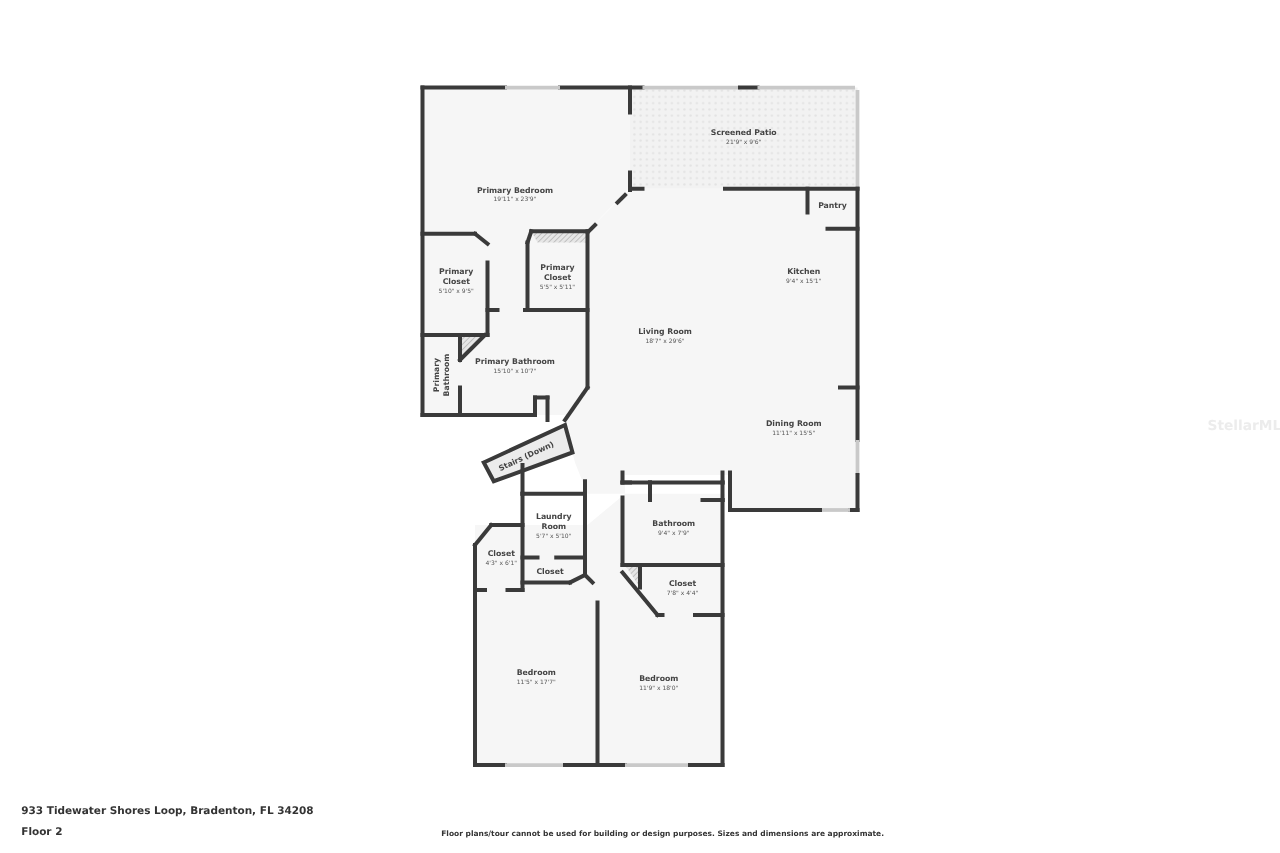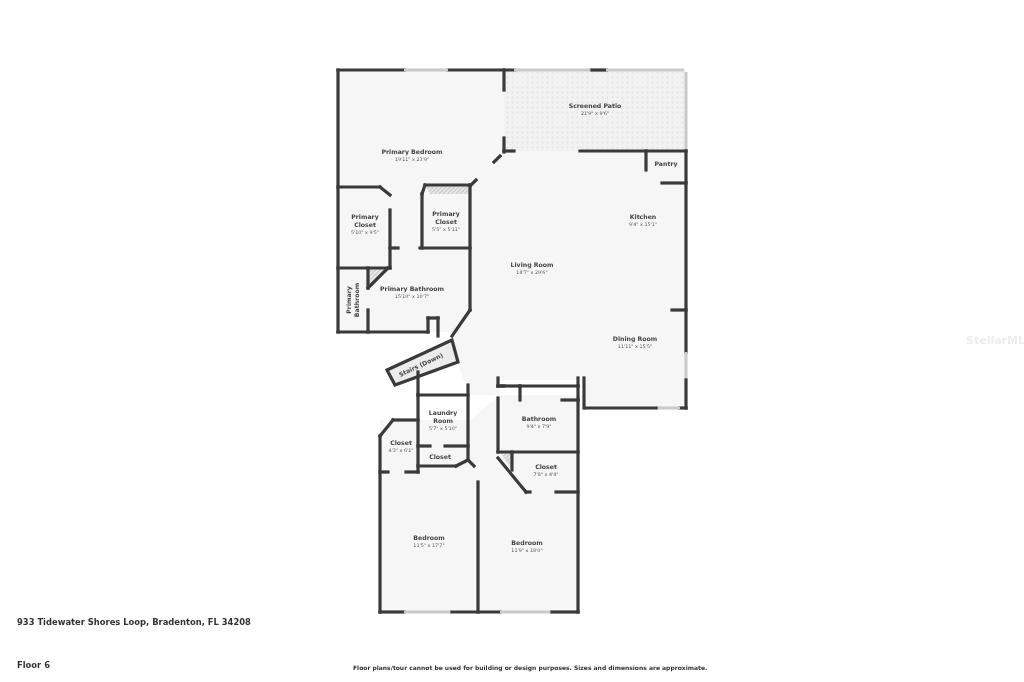--- a/index.html
+++ b/index.html
@@ -3,21 +3,21 @@
 <meta charset="utf-8">
 <style>
   html, body { margin: 0; padding: 0; background: #ffffff; }
   body { width: 1024px; height: 682px; position: relative; overflow: hidden;
          font-family: "DejaVu Sans", sans-serif; }
   #plan { position: absolute; left: 0; top: 0; }
   .wall { stroke: #3a3a3a; stroke-width: 3.2; fill: none; stroke-linecap: square; }
   .window { stroke: #c9c9c9; stroke-width: 3; }
   .room-name { font-family: "DejaVu Sans", sans-serif; font-size: 6.2px; font-weight: bold; fill: #444; }
   .room-dim { font-family: "DejaVu Sans", sans-serif; font-size: 4.8px; fill: #555; }
-  .footer-address { position: absolute; left: 17px; top: 617px; font-size: 8.4px; font-weight: bold; color: #333; }
+  .footer-address { position: absolute; left: 17px; top: 643px; font-size: 8.4px; font-weight: bold; color: #333; }
   .footer-floor { position: absolute; left: 17px; top: 660px; font-size: 8.4px; font-weight: bold; color: #333; }
   .footer-disclaimer { position: absolute; left: 353px; top: 664px; font-size: 6px; font-weight: bold; color: #333; white-space: nowrap; }
   .watermark { position: absolute; left: 966px; top: 334px; font-size: 11px; font-weight: bold; color: #ececec; }
 </style>
 </head>
 <body>
 
 <svg id="plan" width="1024" height="682" viewBox="0 0 1024 682">
   <defs>
     <pattern id="dots" width="5" height="5" patternUnits="userSpaceOnUse">
@@ -212,14 +212,14 @@
     </g>
     <g>
       <text class="room-name" x="527" y="545">Bedroom</text>
       <text class="room-dim" x="527" y="552">11'9" x 18'0"</text>
     </g>
   </g>
 </svg>
 
 <div class="watermark">StellarMLS</div>
 <div class="footer-address">933 Tidewater Shores Loop, Bradenton, FL 34208</div>
-<div class="footer-floor">Floor 6</div>
+<div class="footer-floor">Floor 2</div>
 <div class="footer-disclaimer">Floor plans/tour cannot be used for building or design purposes. Sizes and dimensions are approximate.</div>
 
 </body></html>

